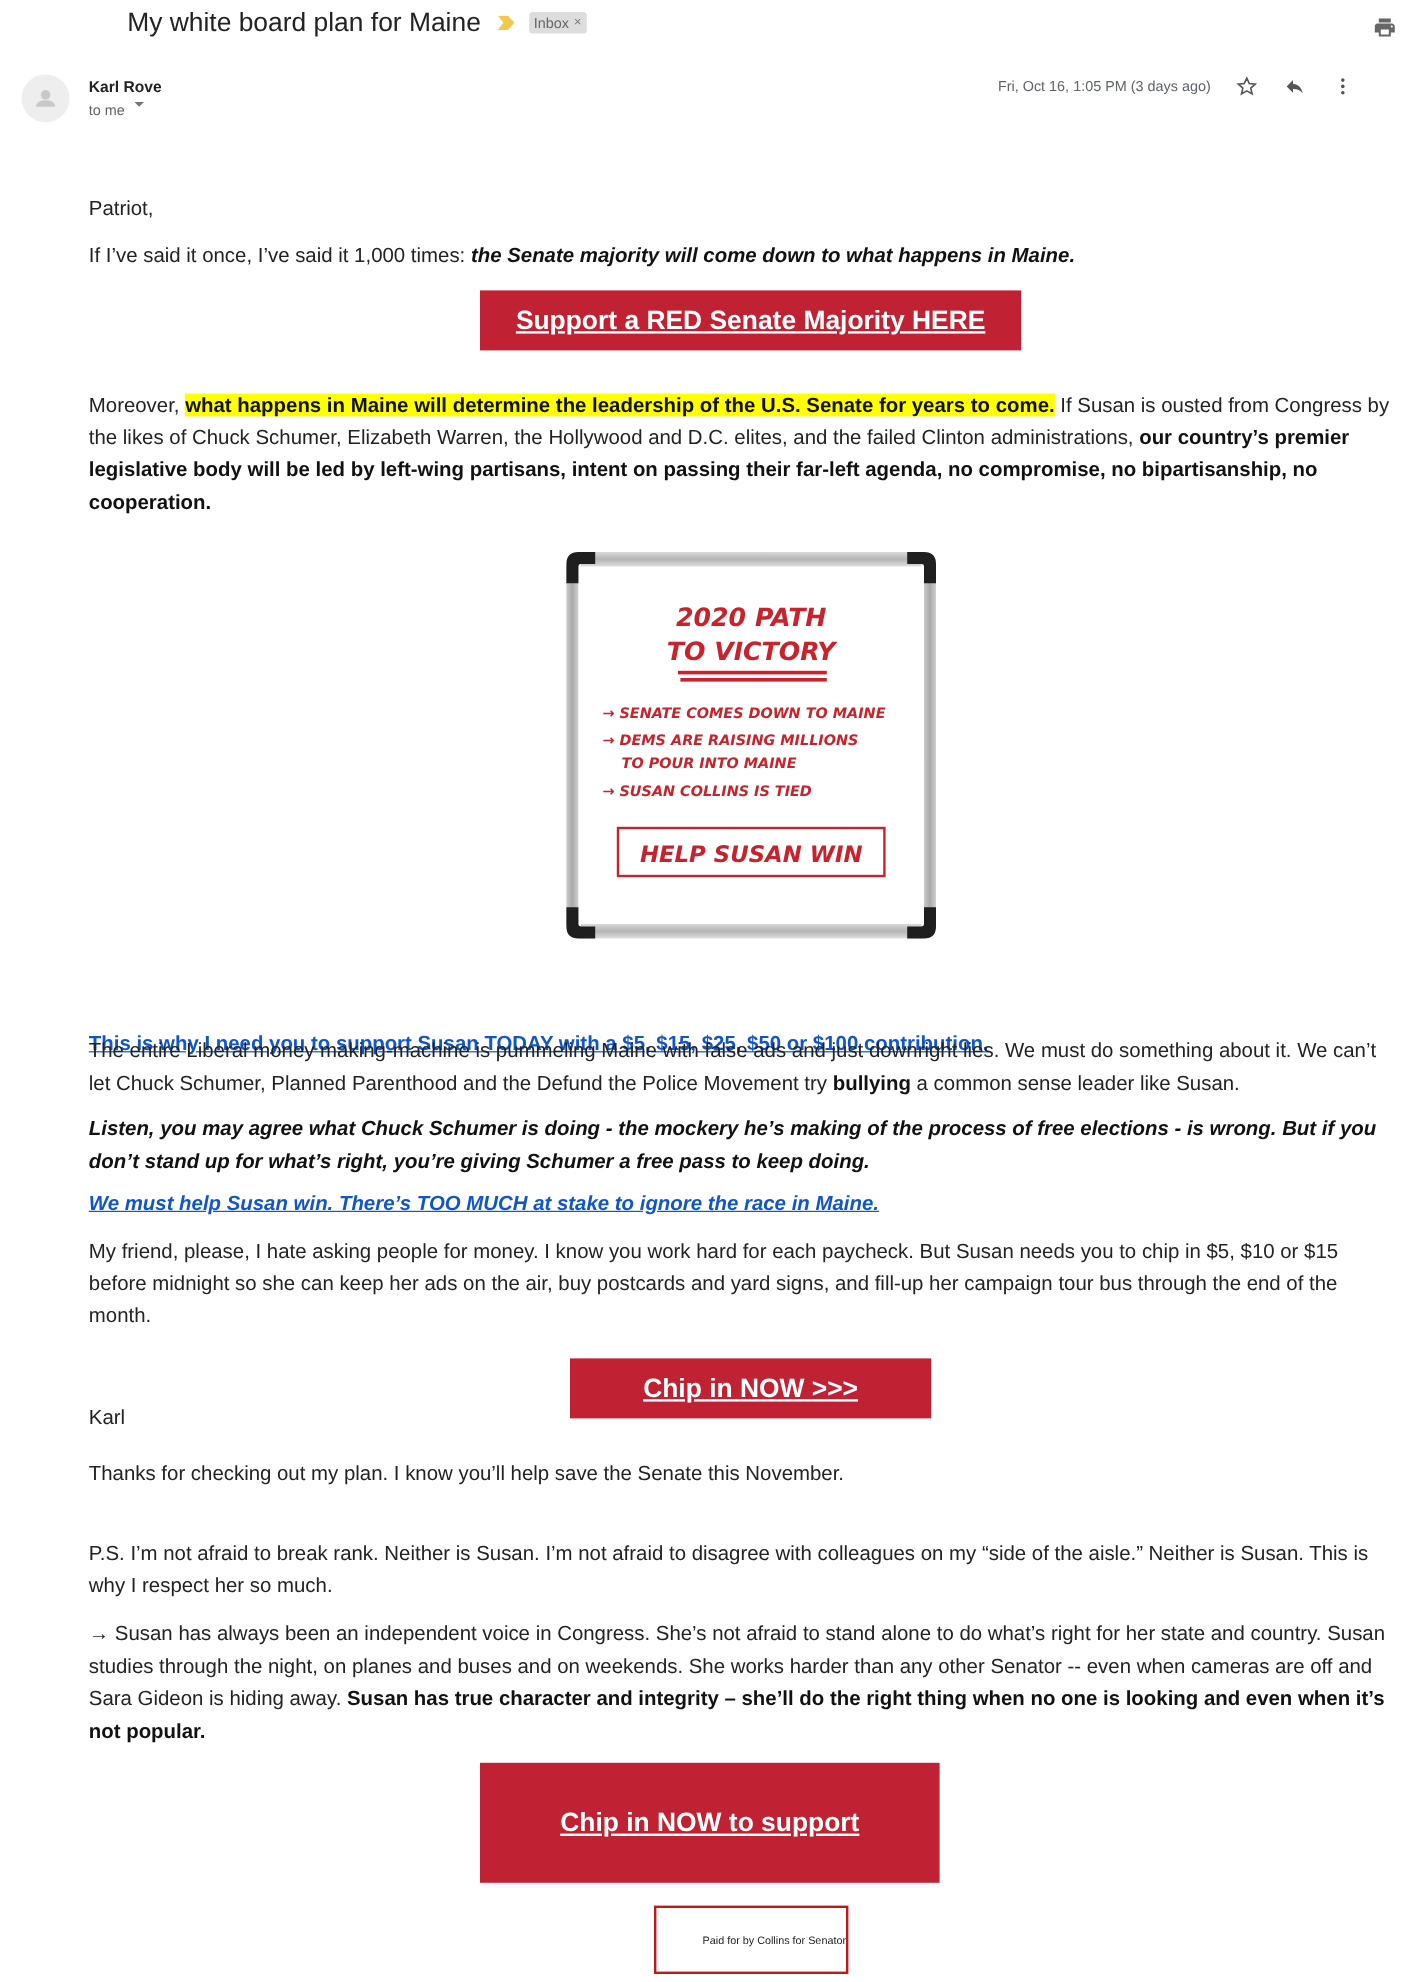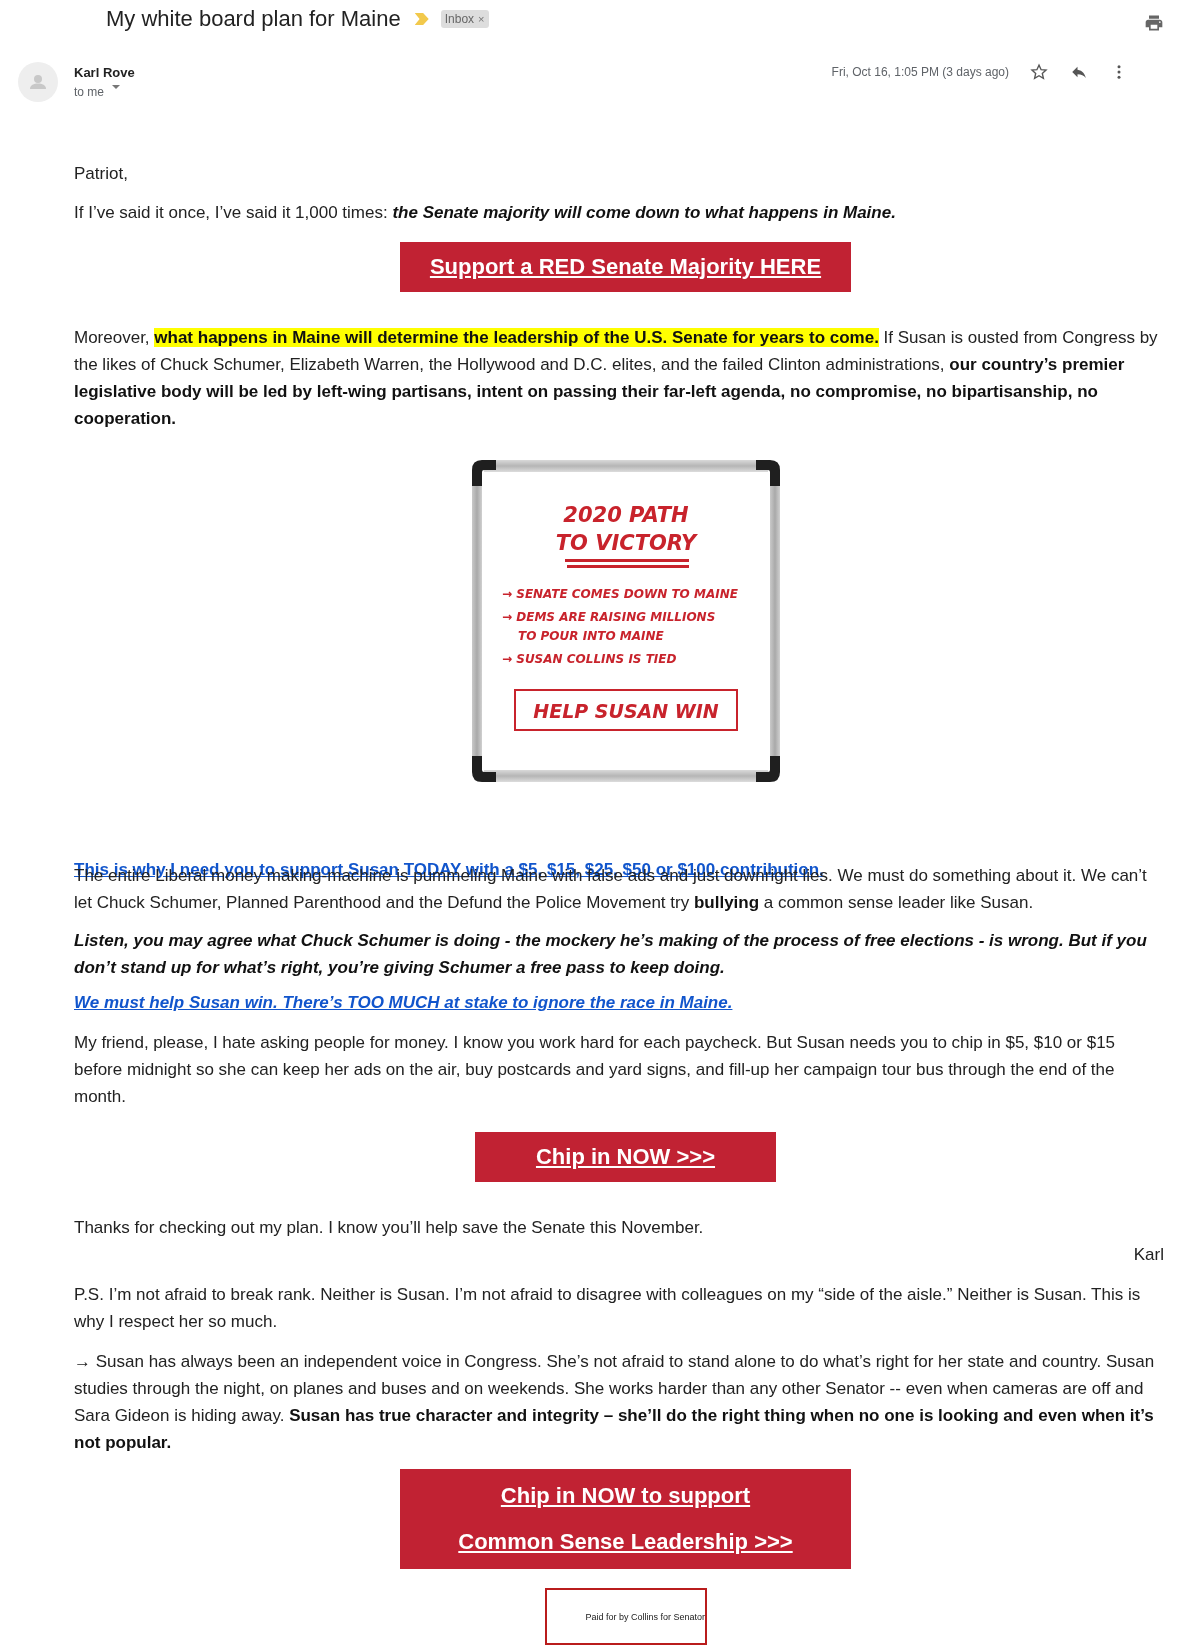--- a/index.html
+++ b/index.html
@@ -149,28 +149,27 @@
   <i class="link">We must help Susan win. There’s TOO MUCH at stake to ignore the race in Maine.</i>
 </p>
 
 <p class="abs p" style="top:1029px;">My friend, please, I hate asking people for money. I know you work hard for each paycheck. But Susan needs you to chip in $5, $10 or $15 before midnight so she can keep her ads on the air, buy postcards and yard signs, and fill-up her campaign tour bus through the end of the month.</p>
 
 <div class="abs cta" style="left:475px; top:1132px; width:301px; height:50px;">
   <span>Chip in NOW &gt;&gt;&gt;</span>
 </div>
 
 <p class="abs p" style="top:1214px;">Thanks for checking out my plan. I know you’ll help save the Senate this November.</p>
-<p class="abs p" style="top:1241px;text-align:right;">Karl</p>
+<p class="abs p" style="top:1168px;">Karl</p>
 
 <p class="abs p" style="top:1281px;">P.S. I’m not afraid to break rank. Neither is Susan. I’m not afraid to disagree with colleagues on my “side of the aisle.” Neither is Susan. This is why I respect her so much.</p>
 
 <p class="abs p" style="top:1348px;">
   <span>→ Susan has always been an independent voice in Congress. She’s not afraid to stand alone to do what’s right for her state and country. Susan studies through the night, on planes and buses and on weekends. She works harder than any other Senator -- even when cameras are off and Sara Gideon is hiding away. </span><b>Susan has true character and integrity – she’ll do the right thing when no one is looking and even when it’s not popular.</b>
 </p>
 
-<div class="abs cta" style="left:400px; top:1469px; width:451px; height:100px; gap:20px;">
+<div class="abs cta" style="left:400px; top:1469px; width:383px; height:100px; gap:20px;">
   <span>Chip in NOW to support</span>
-  <span>Common Sense Leadership &gt;&gt;&gt;</span>
 </div>
 
 <div class="abs paid-box">
   <span>Paid for by Collins for Senator</span>
 </div>
 
 </body></html>

